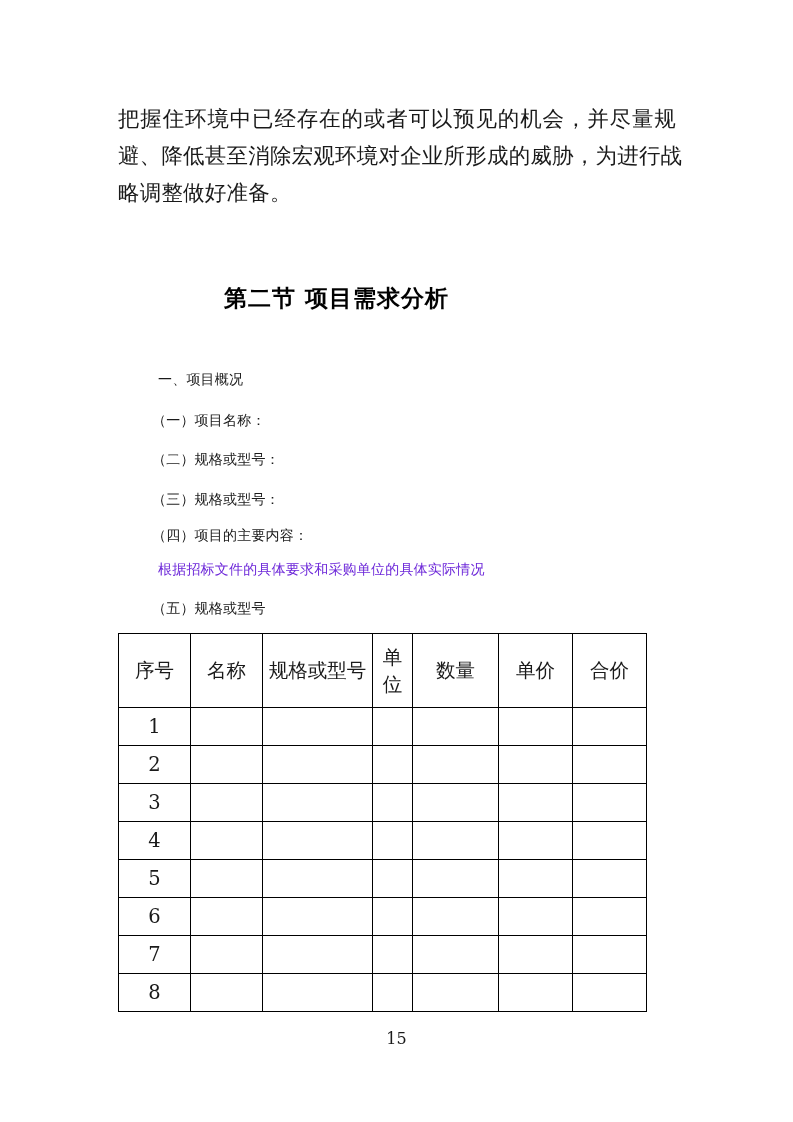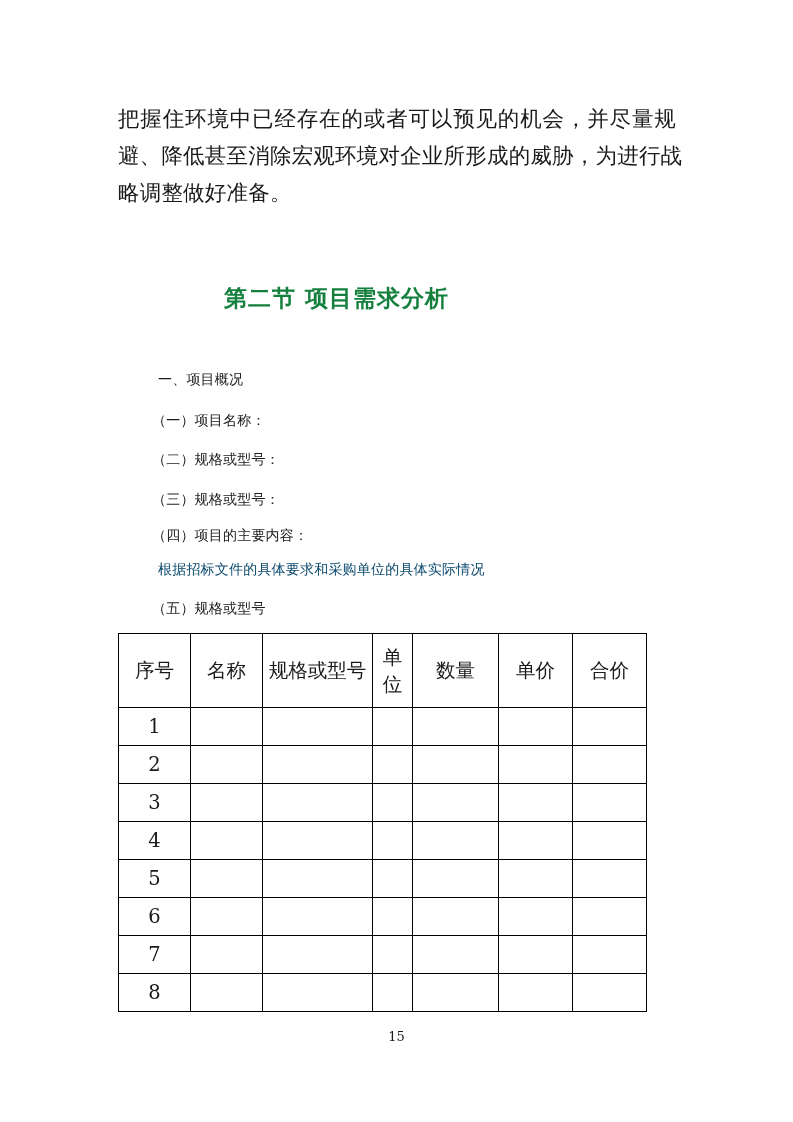--- a/index.html
+++ b/index.html
@@ -43,33 +43,33 @@
   
   .section-heading {
     position: absolute;
     left: 0;
     top: 283px;
     width: 673px;
     text-align: center;
     font-size: 23px;
     font-weight: bold;
     letter-spacing: 1px;
-    color: #15803d;
+    color: #000000;
   }
 
   
   .list-line {
     position: absolute;
     font-size: 14px;
     line-height: 24px;
     letter-spacing: 0.2px;
     color: #1a1a1a;
     white-space: nowrap;
   }
-  .list-line.red { color: #0c4a6e; }
+  .list-line.red { color: #6d28d9; }
 
   
   #purchase-table {
     position: absolute;
     left: 118px;
     top: 633px;
     border-collapse: collapse;
     table-layout: fixed;
   }
   #purchase-table td,
@@ -95,21 +95,21 @@
   col.c-price { width: 74px; }
   col.c-total { width: 74px; }
 
   
   #page-number {
     position: absolute;
     left: 0;
     top: 1029px;
     width: 793px;
     text-align: center;
-    font-size: 13px;
+    font-size: 16px;
     color: #1a1a1a;
   }
 </style>
 </head>
 <body>
 
 <div id="page">
 
   <div class="para-block">
     <div class="para-line justify">

